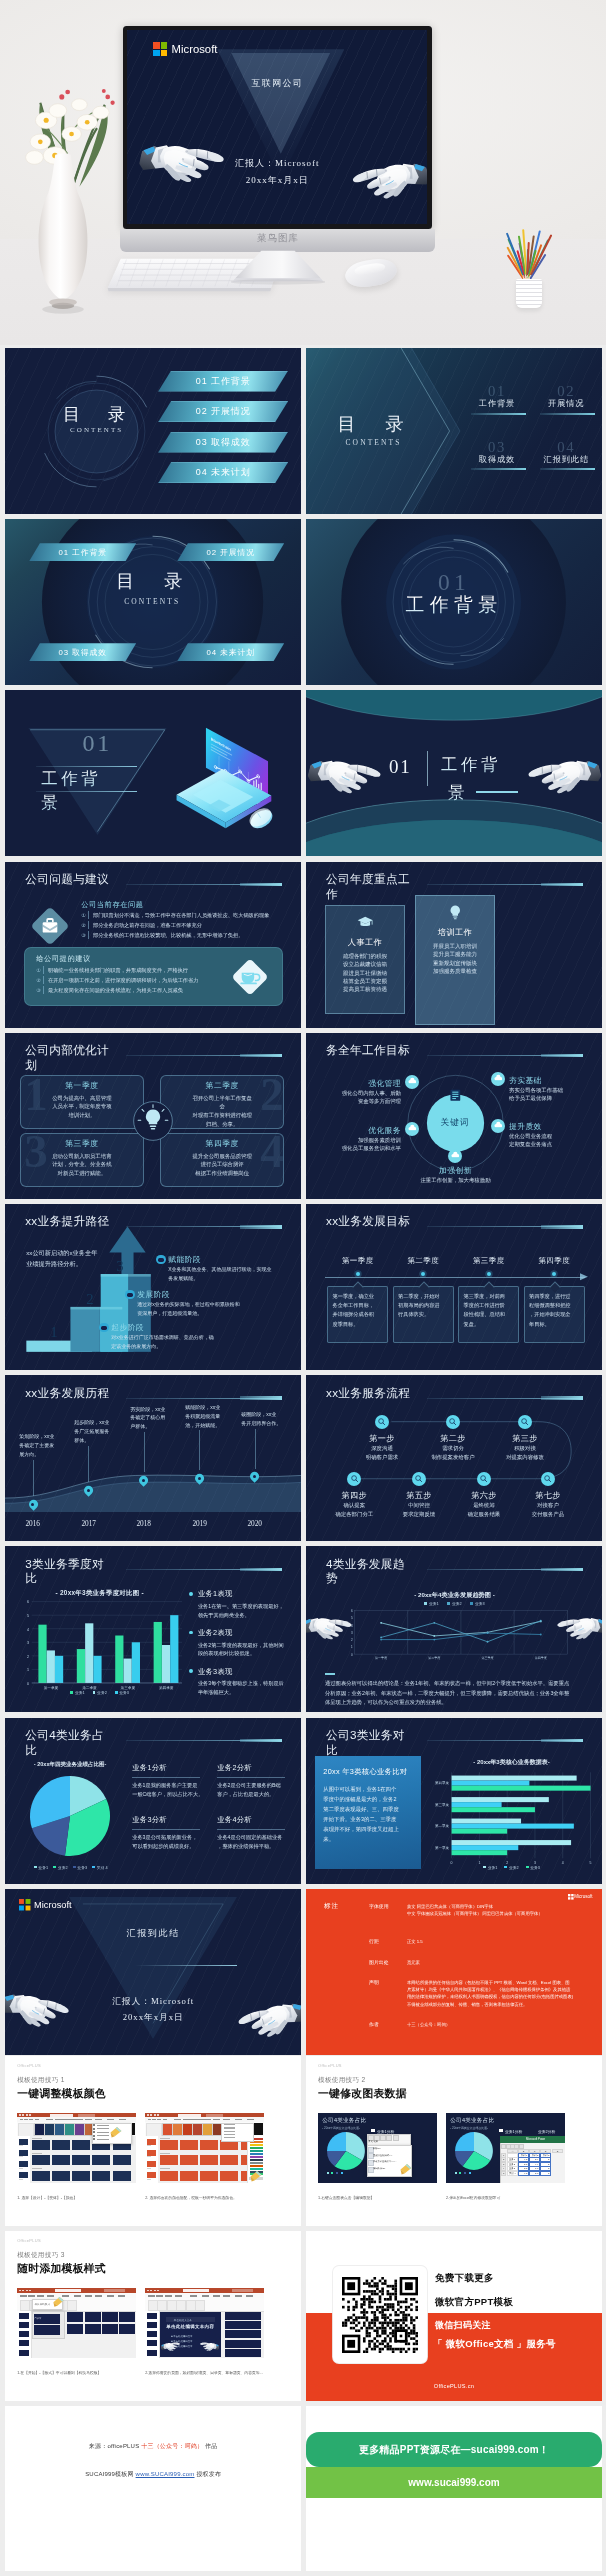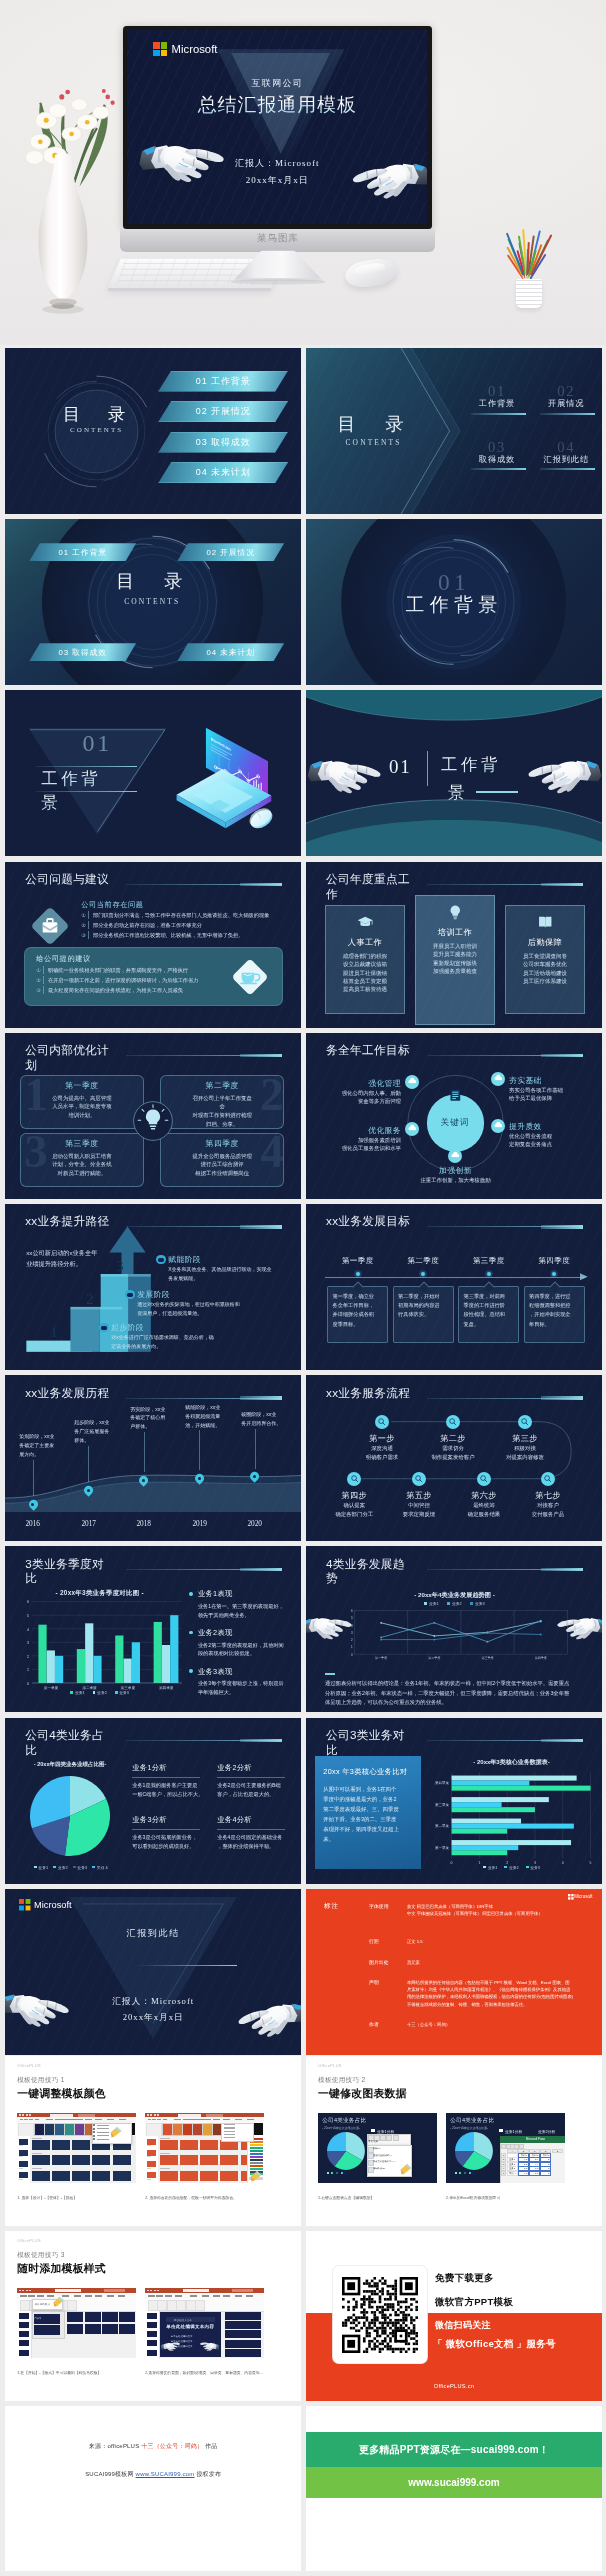--- a/index.html
+++ b/index.html
@@ -167,21 +167,21 @@
   .qt3{position:absolute;left:129px;top:88px;font-size:9px;color:#fff;font-weight:bold;letter-spacing:0.3px;}
   .qt4{position:absolute;left:127px;top:107px;font-size:9.5px;color:#fff;font-weight:bold;letter-spacing:0.3px;}
   .qbr{position:absolute;left:0;right:0;top:152px;text-align:center;font-size:5.6px;color:#fff;letter-spacing:0.3px;}
   .srccard{position:absolute;left:5.2px;top:2406px;width:296px;height:165px;background:#fff;}
   .srcline{position:absolute;left:0;right:0;top:36px;text-align:center;font-size:6px;color:#3a3a3a;letter-spacing:0.2px;}
   .srcline .red{color:#e03a20;}
   .srcline2{position:absolute;left:0;right:0;top:64px;text-align:center;font-size:6px;color:#3a3a3a;letter-spacing:0.2px;}
   .srcline2 .lnk{color:#2b5fb5;text-decoration:underline;}
   .promo{position:absolute;left:306px;top:2406px;width:296px;height:165px;background:#fff;overflow:hidden;}
   .promo .pb1{position:absolute;left:0;top:26px;width:296px;height:35px;background:#29ab6e;color:#fff;
-      font-size:10px;font-weight:bold;display:flex;align-items:center;justify-content:center;letter-spacing:0.2px;}
+      font-size:10px;font-weight:bold;display:flex;align-items:center;justify-content:center;letter-spacing:0.2px;border-radius:13px;}
   .promo .pb2{position:absolute;left:0;top:61px;width:296px;height:31px;background:#72c246;color:#fff;
       font-size:10px;font-weight:bold;display:flex;align-items:center;justify-content:center;}
   
   .slide .stripes{position:absolute;inset:0;background-image:repeating-linear-gradient(115deg,
         rgba(255,255,255,.028) 0px, rgba(255,255,255,.028) 0.9px, transparent 0.9px, transparent 12px);}
   .hdr{position:absolute;left:20px;top:10.4px;width:85px;font-size:11.7px;color:#e9f1f8;line-height:14.7px;letter-spacing:0.3px;}
   .hdr-line{position:absolute;left:121px;top:22.5px;width:156px;height:0.9px;
       background:linear-gradient(90deg,rgba(120,190,220,.12),rgba(130,200,225,.85));}
   .hdr-line:after{content:"";position:absolute;right:0;top:-1.3px;width:42px;height:3.5px;
       background:linear-gradient(90deg,rgba(120,205,230,.35),#8fd8e8);}
@@ -361,21 +361,20 @@
         <div class="ms-logo">
           <span class="ms-sq">
             <i style="background:#f25022"></i>
               <i style="background:#7fba00"></i>
             <i style="background:#00a4ef"></i>
               <i style="background:#ffb900"></i>
           </span>
           <span class="ms-name">Microsoft</span>
         </div>
         <div class="sc-sub">互联网公司</div>
-        <div class="sc-title">总结汇报通用模板</div>
         <div class="sc-pres">汇报人：Microsoft</div>
         <div class="sc-date">20xx年x月x日</div>
       </div>
       <div class="mon-chin">
         <div class="wm">菜鸟图库</div>
       </div>
       <svg class="tl" style="left:50%;margin-left:-47px;top:224px;width:94px;height:35px" viewBox="0 0 124 44">
         <defs>
             <linearGradient id="stg" x1="0" y1="0" x2="1" y2="0">
           <stop offset="0" stop-color="#cfcfd4"></stop>
@@ -704,33 +703,20 @@
               <path d="M5 11 v5 c0 2 14 2 14 0 v-5 l-7 3Z" fill="#bfe8f4"></path>
           <path d="M22 9.5 v6" stroke="#bfe8f4" stroke-width="1.1" fill="none"></path>
         </svg>
         <div class="act">人事工作</div>
         <div class="acl">
           <div>疏理各部门的积假</div>
           <div>设立总裁建议信箱</div>
           <div>跟进员工社保缴纳</div>
           <div>核算全员工资定额</div>
           <div>提高员工薪资待遇</div>
-        </div>
-      </div>
-      <div class="tl acard" style="left:199px;top:43px;height:99px">
-        <svg class="aic" viewBox="0 0 24 24">
-          <path d="M3 4 h7 a2 2 0 0 1 2 2 v14 a2 2 0 0 0 -2 -2 H3Z" fill="#bfe8f4"></path>
-          <path d="M21 4 h-7 a2 2 0 0 0 -2 2 v14 a2 2 0 0 1 2 -2 h7Z" fill="#bfe8f4"></path>
-        </svg>
-        <div class="act">后勤保障</div>
-        <div class="acl">
-          <div>员工食堂调查问卷</div>
-          <div>公司班车服务优化</div>
-          <div>员工活动场地建设</div>
-          <div>员工医疗体系建设</div>
         </div>
       </div>
     </div>
   </div>
 
   <div class="row">
     <div class="slide l">
       <div class="stripes"></div>
       <div class="hdr">公司内部优化计划</div>
       <div class="hdr-line"></div>

